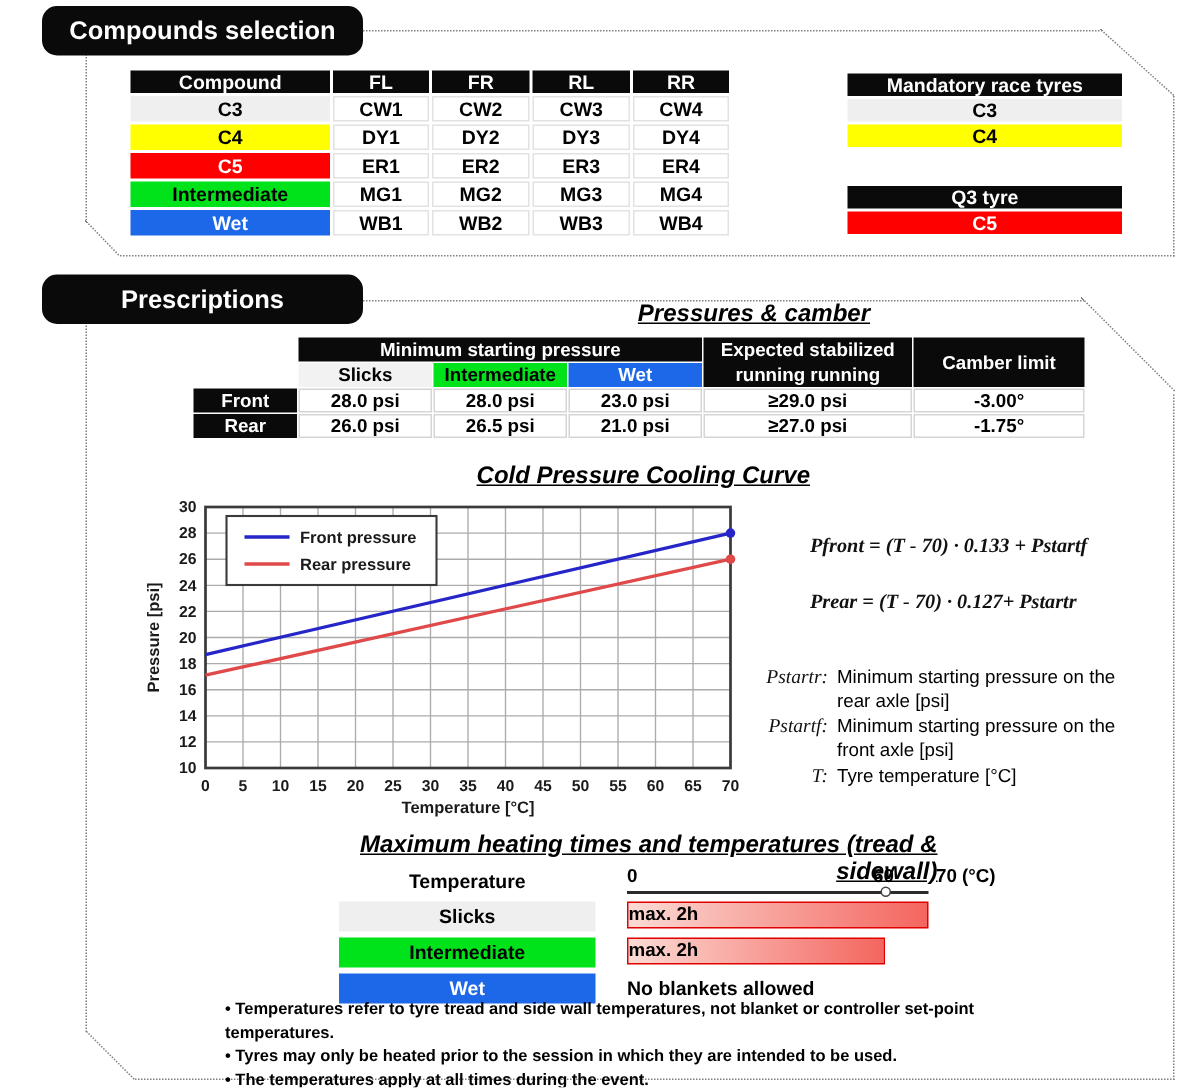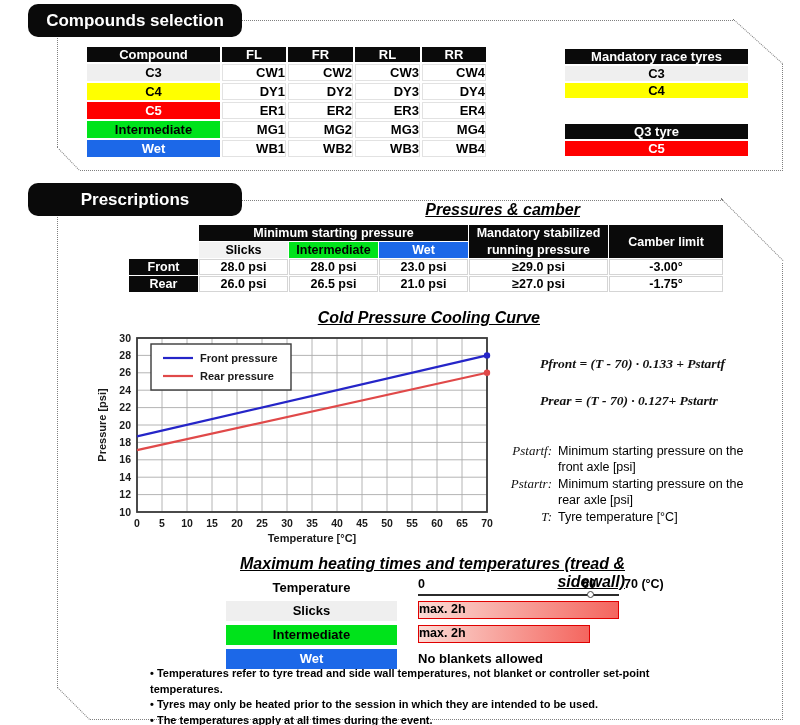--- a/index.html
+++ b/index.html
@@ -18,21 +18,21 @@
   
   .sec-box { position:absolute; left:57px; width:726px; border:1px dotted #7f7f7f; }
   .chamfer-cover { position:absolute; background:#fff; z-index:1; }
   .chamfer-line { position:absolute; border-top:1px dotted #7f7f7f; z-index:2; }
   
   table { border-collapse:separate; table-layout:fixed; }
   th, td { text-align:center; font-weight:bold; overflow:hidden; white-space:nowrap; }
   .comp-table { position:absolute; left:85px; top:45px; width:399px; border-spacing:2px; z-index:3; }
   .comp-table th, .comp-table td { height:15px; font-size:13px; }
   .blk { background:#0a0a0a; color:#fff; }
-  .code-cell { background:#fff; border:1px solid #e2e2e2;text-align:right; }
+  .code-cell { background:#fff; border:1px solid #e2e2e2; }
   
   .mini-table { position:absolute; left:563px; width:187px; border-spacing:2px; z-index:3; }
   .mini-table th, .mini-table td { height:14px; font-size:13px; }
   
   .ital-head {
     position:absolute; font-weight:bold; font-style:italic; font-size:16px;
     text-decoration:underline; text-align:right; z-index:3;
   }
   
   .press-table { position:absolute; left:128px; top:224px; width:596px; border-spacing:1px; z-index:3; }
@@ -189,21 +189,21 @@
         <col style="width:89px">
         <col style="width:89px">
         <col style="width:89px">
         <col style="width:139px">
         <col style="width:114px">
       </colgroup>
     <tbody>
         <tr>
       <td class="empty"></td>
       <th class="blk" colspan="3">Minimum starting pressure</th>
-      <th class="blk wrap2" rowspan="2">Mandatory stabilized running pressure</th>
+      <th class="blk wrap2" rowspan="2">Expected stabilized running running</th>
       <th class="blk" rowspan="2">Camber limit</th>
     </tr>
     <tr>
       <td class="empty"></td>
       <th style="background-color: rgb(242, 242, 242); color: rgb(0, 0, 0);">Slicks</th>
       <th style="background-color: rgb(0, 227, 27); color: rgb(0, 0, 0);">Intermediate</th>
       <th style="background-color: rgb(28, 104, 232); color: rgb(255, 255, 255);">Wet</th>
     </tr>
     <tr>
       <th class="blk">Front</th>
@@ -293,26 +293,26 @@
         <text x="217" y="214" text-anchor="middle" font-size="11" font-weight="bold" font-family="&quot;Liberation Sans&quot;, sans-serif" fill="#1a1a1a">Temperature [°C]</text>
         <text x="11" y="97" text-anchor="middle" font-size="11" font-weight="bold" font-family="&quot;Liberation Sans&quot;, sans-serif" fill="#1a1a1a" transform="rotate(-90 11 97)">Pressure [psi]</text>
       </svg>
   </div>
 
   <div class="formula" style="top:356px;">Pfront = (T - 70) · 0.133 + Pstartf</div>
   <div class="formula" style="top:393px;">Prear = (T - 70) · 0.127+ Pstartr</div>
 
   <div class="defs">
     <div class="def-row">
+      <span class="def-term">Pstartr:</span>
+      <span class="def-desc">Minimum starting pressure on the rear axle [psi]</span>
+    </div>
+    <div class="def-row">
       <span class="def-term">Pstartf:</span>
       <span class="def-desc">Minimum starting pressure on the front axle [psi]</span>
-    </div>
-    <div class="def-row">
-      <span class="def-term">Pstartr:</span>
-      <span class="def-desc">Minimum starting pressure on the rear axle [psi]</span>
     </div>
     <div class="def-row">
       <span class="def-term">T:</span>
       <span class="def-desc">Tyre temperature [°C]</span>
     </div>
   </div>
 
   <div class="ital-head" style="left:185px; top:555px; width:440px;font-style:italic;">Maximum heating times and temperatures (tread &amp; sidewall)</div>
 
   <div class="heat">

